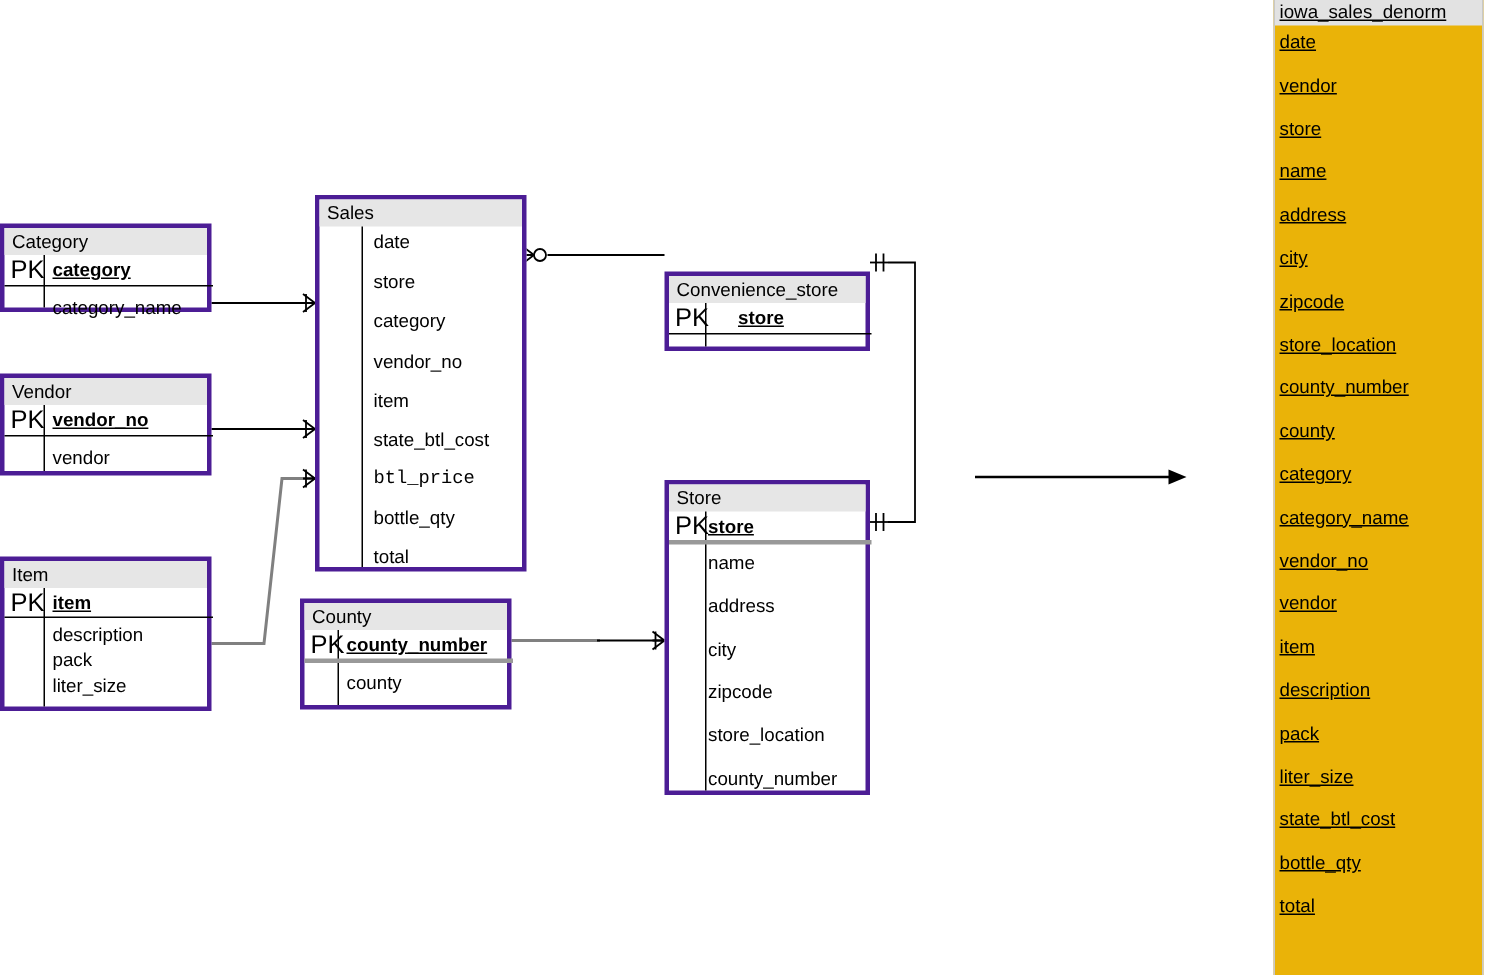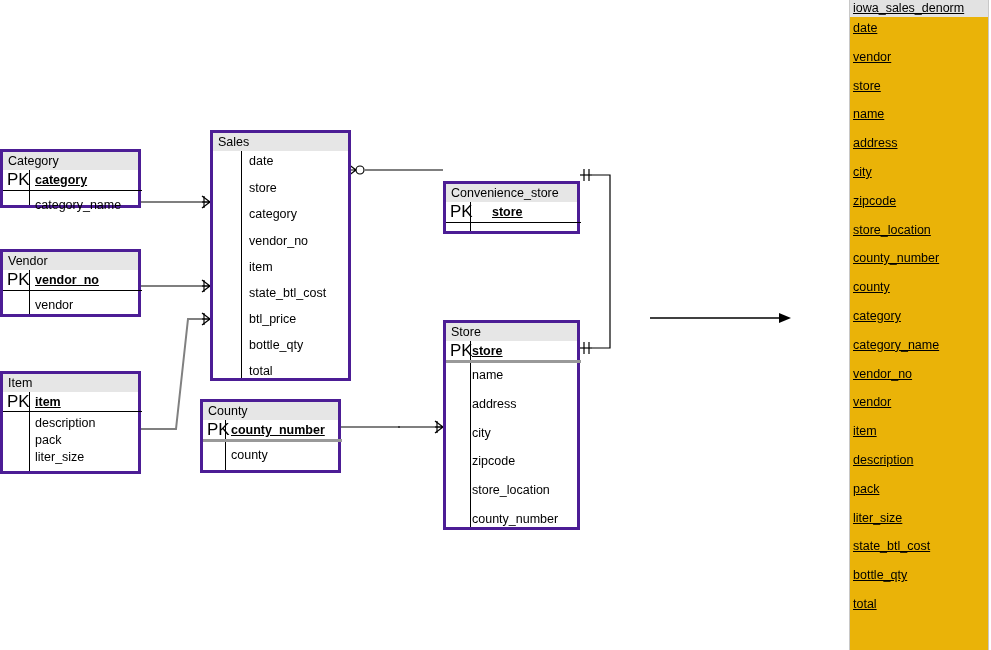--- a/index.html
+++ b/index.html
@@ -244,21 +244,21 @@
   <div class="entity" style="left:210px; top:130px; width:141px; height:251px;">
     <div class="hdr">Sales</div>
     <div class="vdiv" style="left:28px;"></div>
     <div class="attrs" style="top:18px;">
       <span class="attr" style="left:36px; top:4px;">date</span>
       <span class="attr" style="left:36px; top:31px;">store</span>
       <span class="attr" style="left:36px; top:57px;">category</span>
       <span class="attr" style="left:36px; top:84px;">vendor_no</span>
       <span class="attr" style="left:36px; top:110px;">item</span>
       <span class="attr" style="left:36px; top:136px;">state_btl_cost</span>
-      <span class="attr" style="left:36px; top:162px;">btl_price</span>
+      <span class="attr" style="left:36px; top:162px;font-family:Liberation Mono, monospace;">btl_price</span>
       <span class="attr" style="left:36px; top:188px;">bottle_qty</span>
       <span class="attr" style="left:36px; top:214px;">total</span>
     </div>
   </div>
 
   <div class="entity" style="left:200px; top:399px; width:141px; height:74px;">
     <div class="hdr">County</div>
     <div class="vdiv" style="left:22px;"></div>
     <div class="pkrow">
       <span class="pklabel">PK</span>

